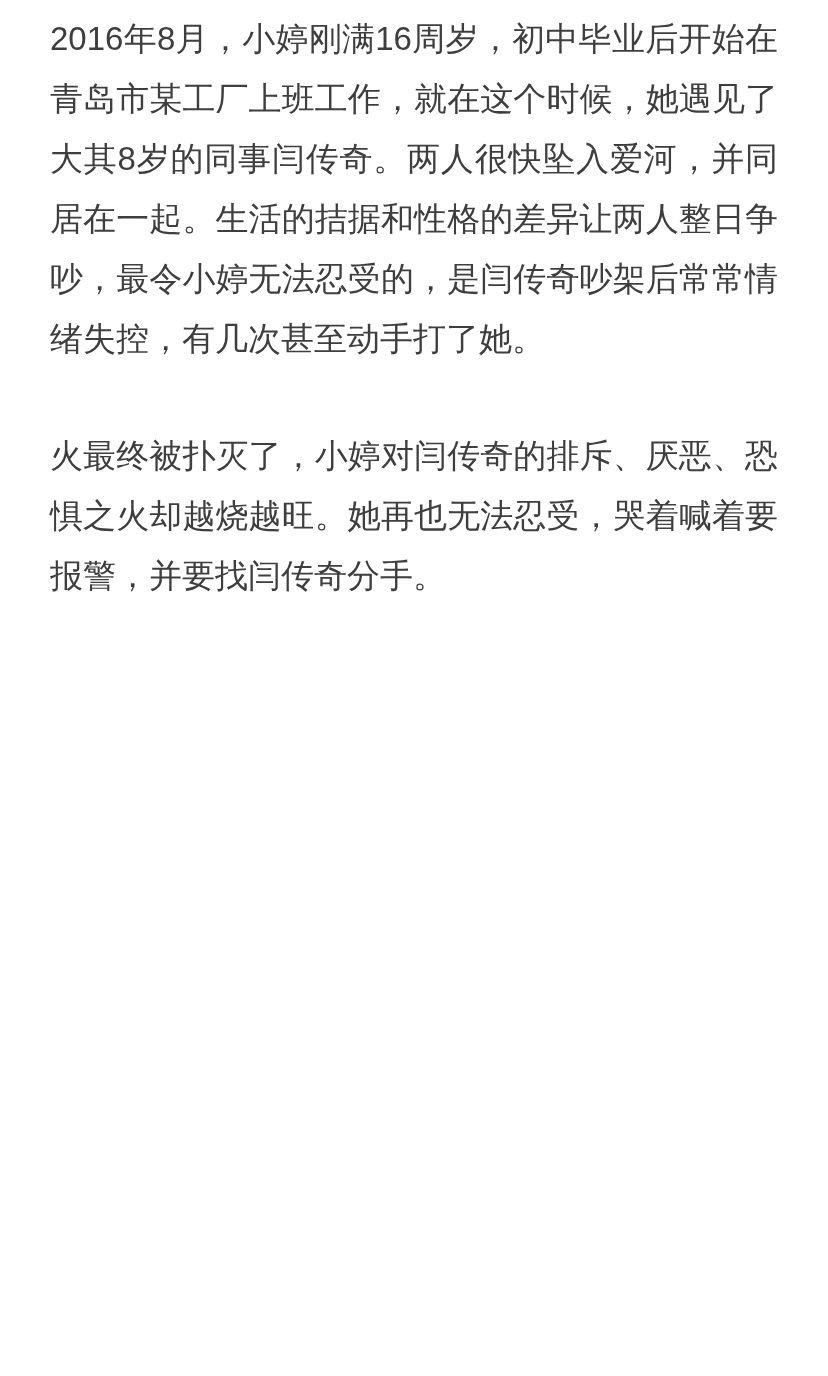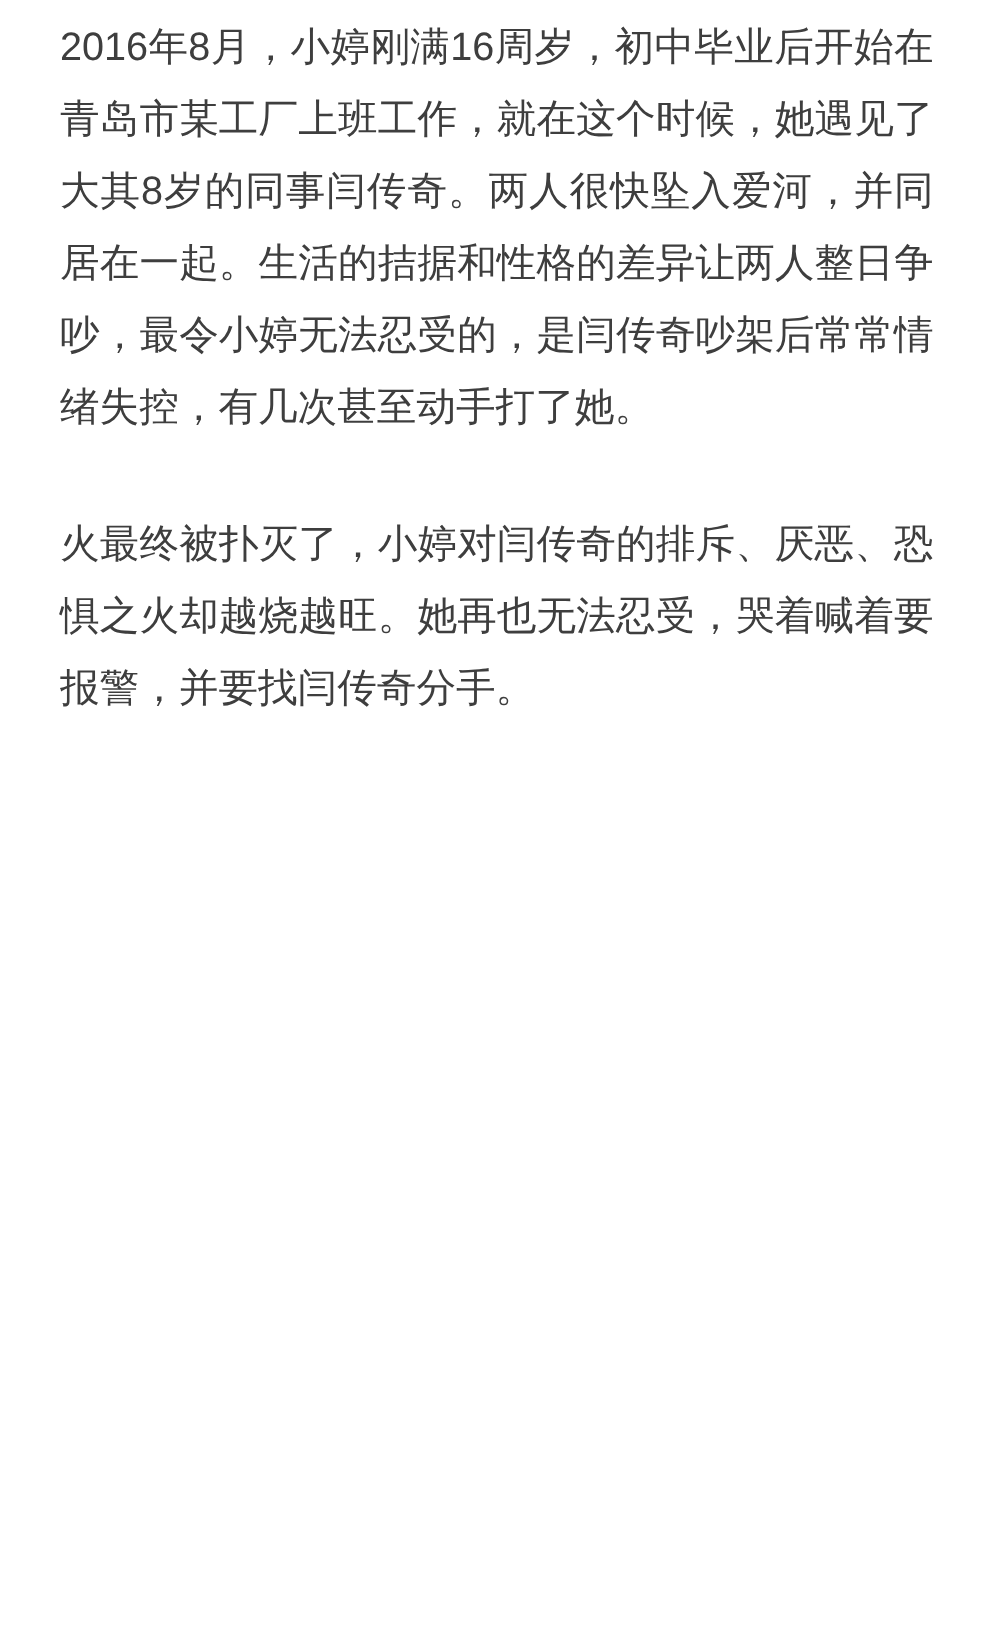--- a/index.html
+++ b/index.html
@@ -19,21 +19,20 @@
     color: #3e3e3e;
     text-align: justify;
     word-break: break-all;
     overflow: hidden;
   }
   .para {
     margin: 0 0 57px 0;
   }
   .para:last-child {
     margin-bottom: 0;
-    font-family: Liberation Mono, monospace;
   }
   .hl {
     color: #b62a24;
     font-weight: bold;
   }
 </style>
 </head>
 <body>
 
 <div class="page">

